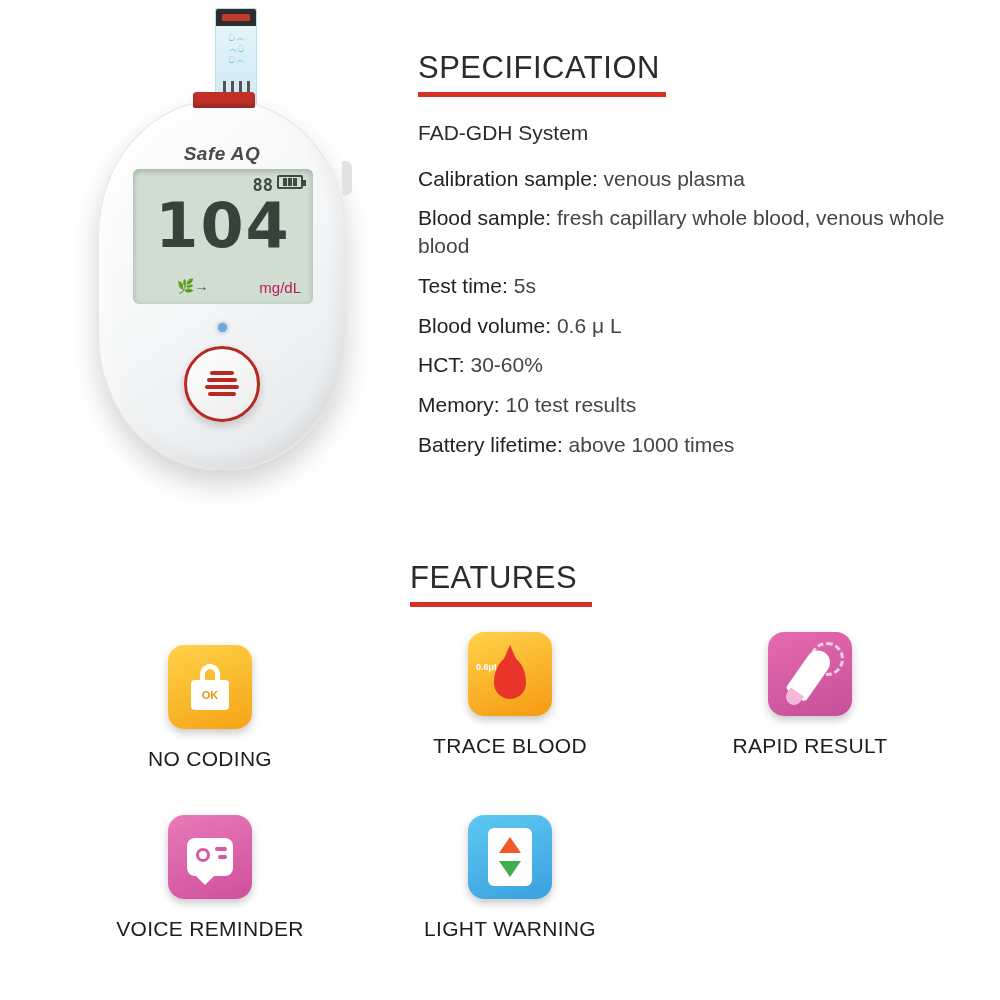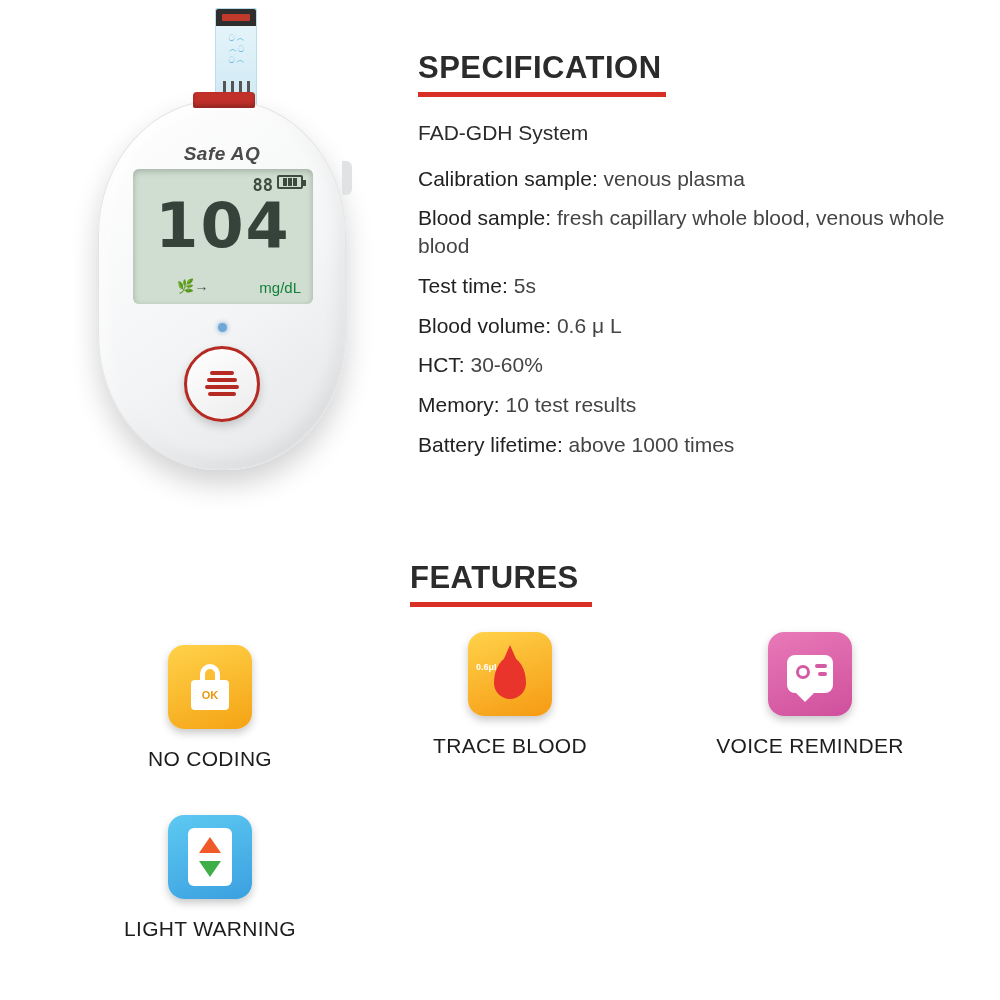--- a/index.html
+++ b/index.html
@@ -85,21 +85,21 @@
     position: relative; display: flex; align-items: center; justify-content: center; gap: 1px;
   }
   .batt:after { content: ""; position: absolute; right: -5px; top: 3px; width: 3px; height: 6px; background:#3d4a3e; }
   .batt i { width: 4px; height: 8px; background: #3d4a3e; display: block; }
   .reading {
     position: absolute; left: 0; top: 26px; width: 100%; text-align: center;
     font-size: 62px; line-height: 62px; font-weight: bold; color: #36433a;
     font-family: "DejaVu Sans", sans-serif; letter-spacing: 2px;
   }
   .unit {
-    position: absolute; right: 12px; bottom: 8px; font-size: 15px; color: #15803d;
+    position: absolute; right: 12px; bottom: 8px; font-size: 15px; color: #be185d;
   }
   .drop-ic {
     position: absolute; left: 44px; bottom: 10px; font-size: 14px; color: #3d4a3e;
   }
   .led {
     position: absolute; left: 50%; top: 222px; width: 9px; height: 9px; margin-left: -4px;
     background: #6fa8d6; border-radius: 50%; box-shadow: 0 0 5px rgba(90,150,200,.8);
   }
   .btn {
     position: absolute; left: 50%; top: 245px; margin-left: -38px;
@@ -115,21 +115,21 @@
   }
   .btn-waves i:nth-child(1){ top: 0; width: 70%; left: 15% }
   .btn-waves i:nth-child(2){ top: 7px; width: 90%; left: 5% }
   .btn-waves i:nth-child(3){ top: 14px; width: 100%; left: 0 }
   .btn-waves i:nth-child(4){ top: 21px; width: 80%; left: 10% }
 
   
   .spec { position: absolute; left: 418px; top: 50px; width: 540px; }
   .sec-title {
     font-size: 31px; color: #2b2b2b; letter-spacing: .5px; margin: 0 0 6px 0;
-    font-weight: bold;
+    font-weight: normal;
   }
   .sec-rule { height: 5px; background: #d93025; width: 248px; margin-bottom: 22px; }
   .spec-line { font-size: 21px; color: #2b2b2b; margin-bottom: 12px; line-height: 1.32; }
   .spec-line .k { color: #222; }
   .spec-line .v { color: #444; }
 
   
   .features { position: absolute; left: 410px; top: 560px; }
   .features .sec-rule { width: 182px; margin-bottom: 0; }
   .feat-grid {
@@ -332,20 +332,27 @@
     </div>
 
     <div class="feat">
       <div class="tile t-trace">
         <span class="vol-tag">0.6μL</span>
         <div class="blood-drop"></div>
       </div>
       <div class="feat-label">TRACE BLOOD</div>
     </div>
 
+    <div class="feat">
+      <div class="tile t-rapid">
+        <div class="speed-lines"></div>
+        <div class="rocket"></div>
+      </div>
+      <div class="feat-label">RAPID RESULT</div>
+    </div>
 
     <div class="feat">
       <div class="tile t-voice">
         <div class="speech">
           <span class="sm"></span>
             <span class="wv"></span>
             <span class="wv2"></span>
         </div>
       </div>
       <div class="feat-label">VOICE REMINDER</div>

